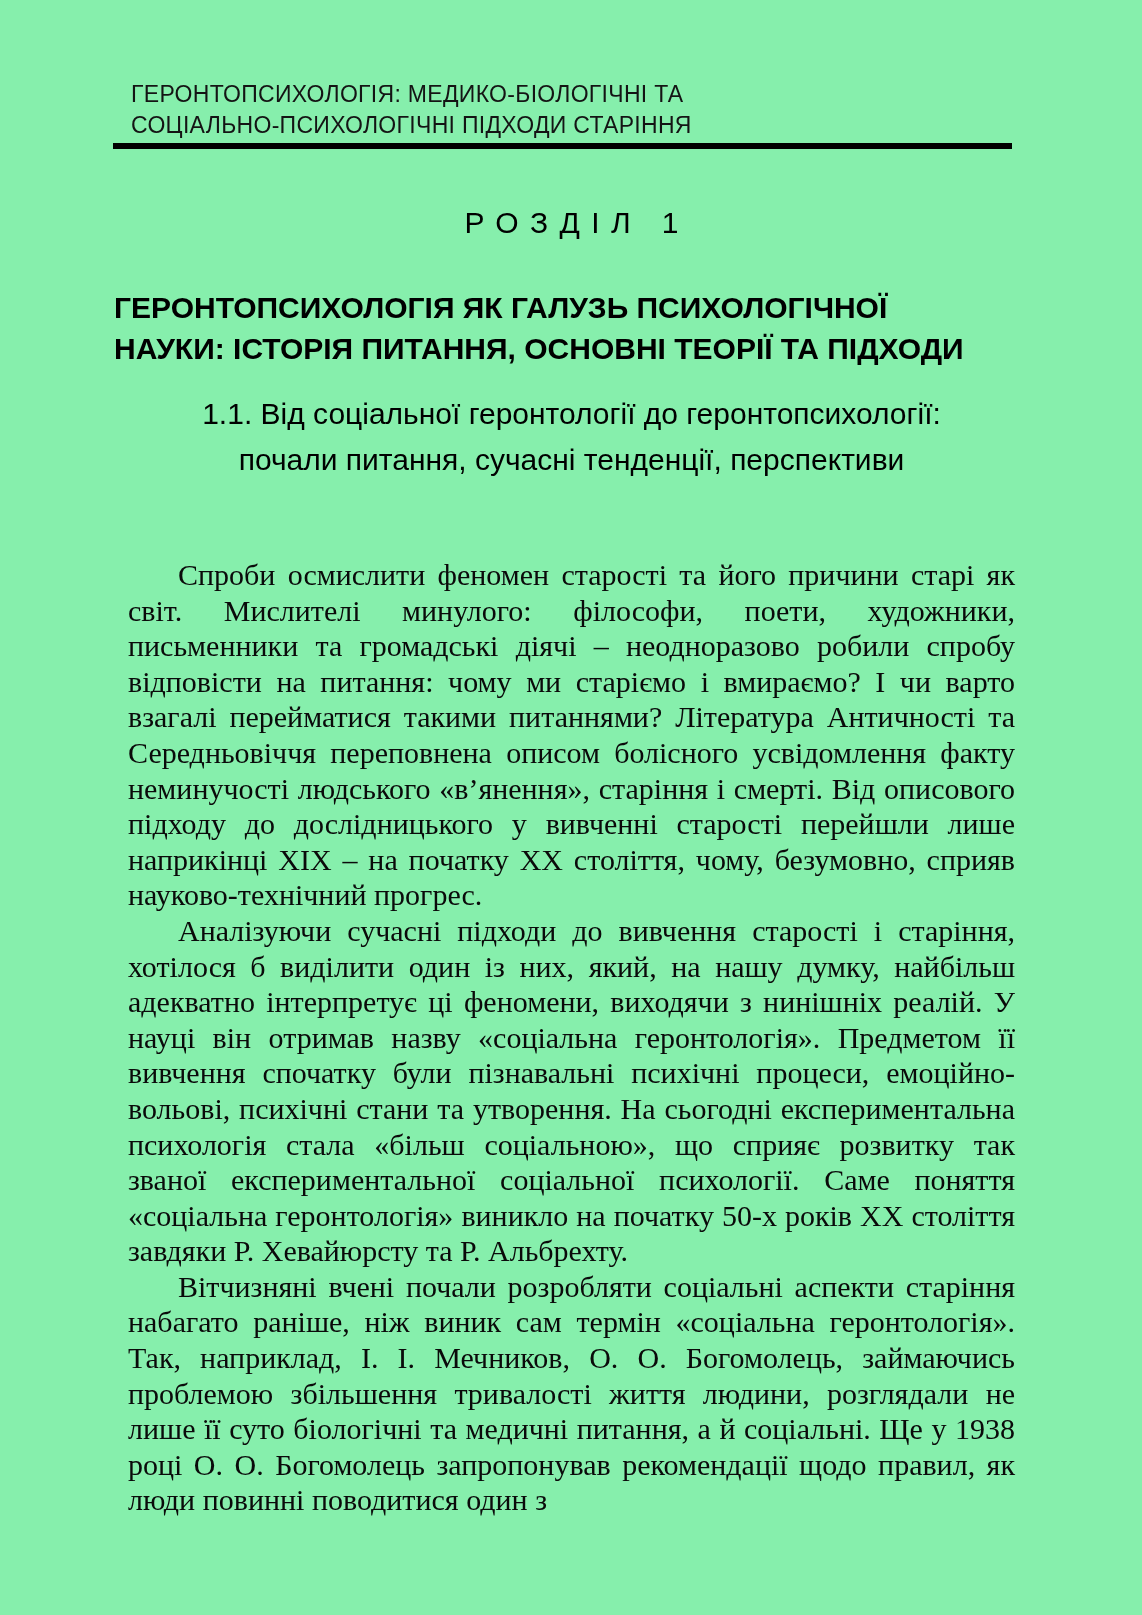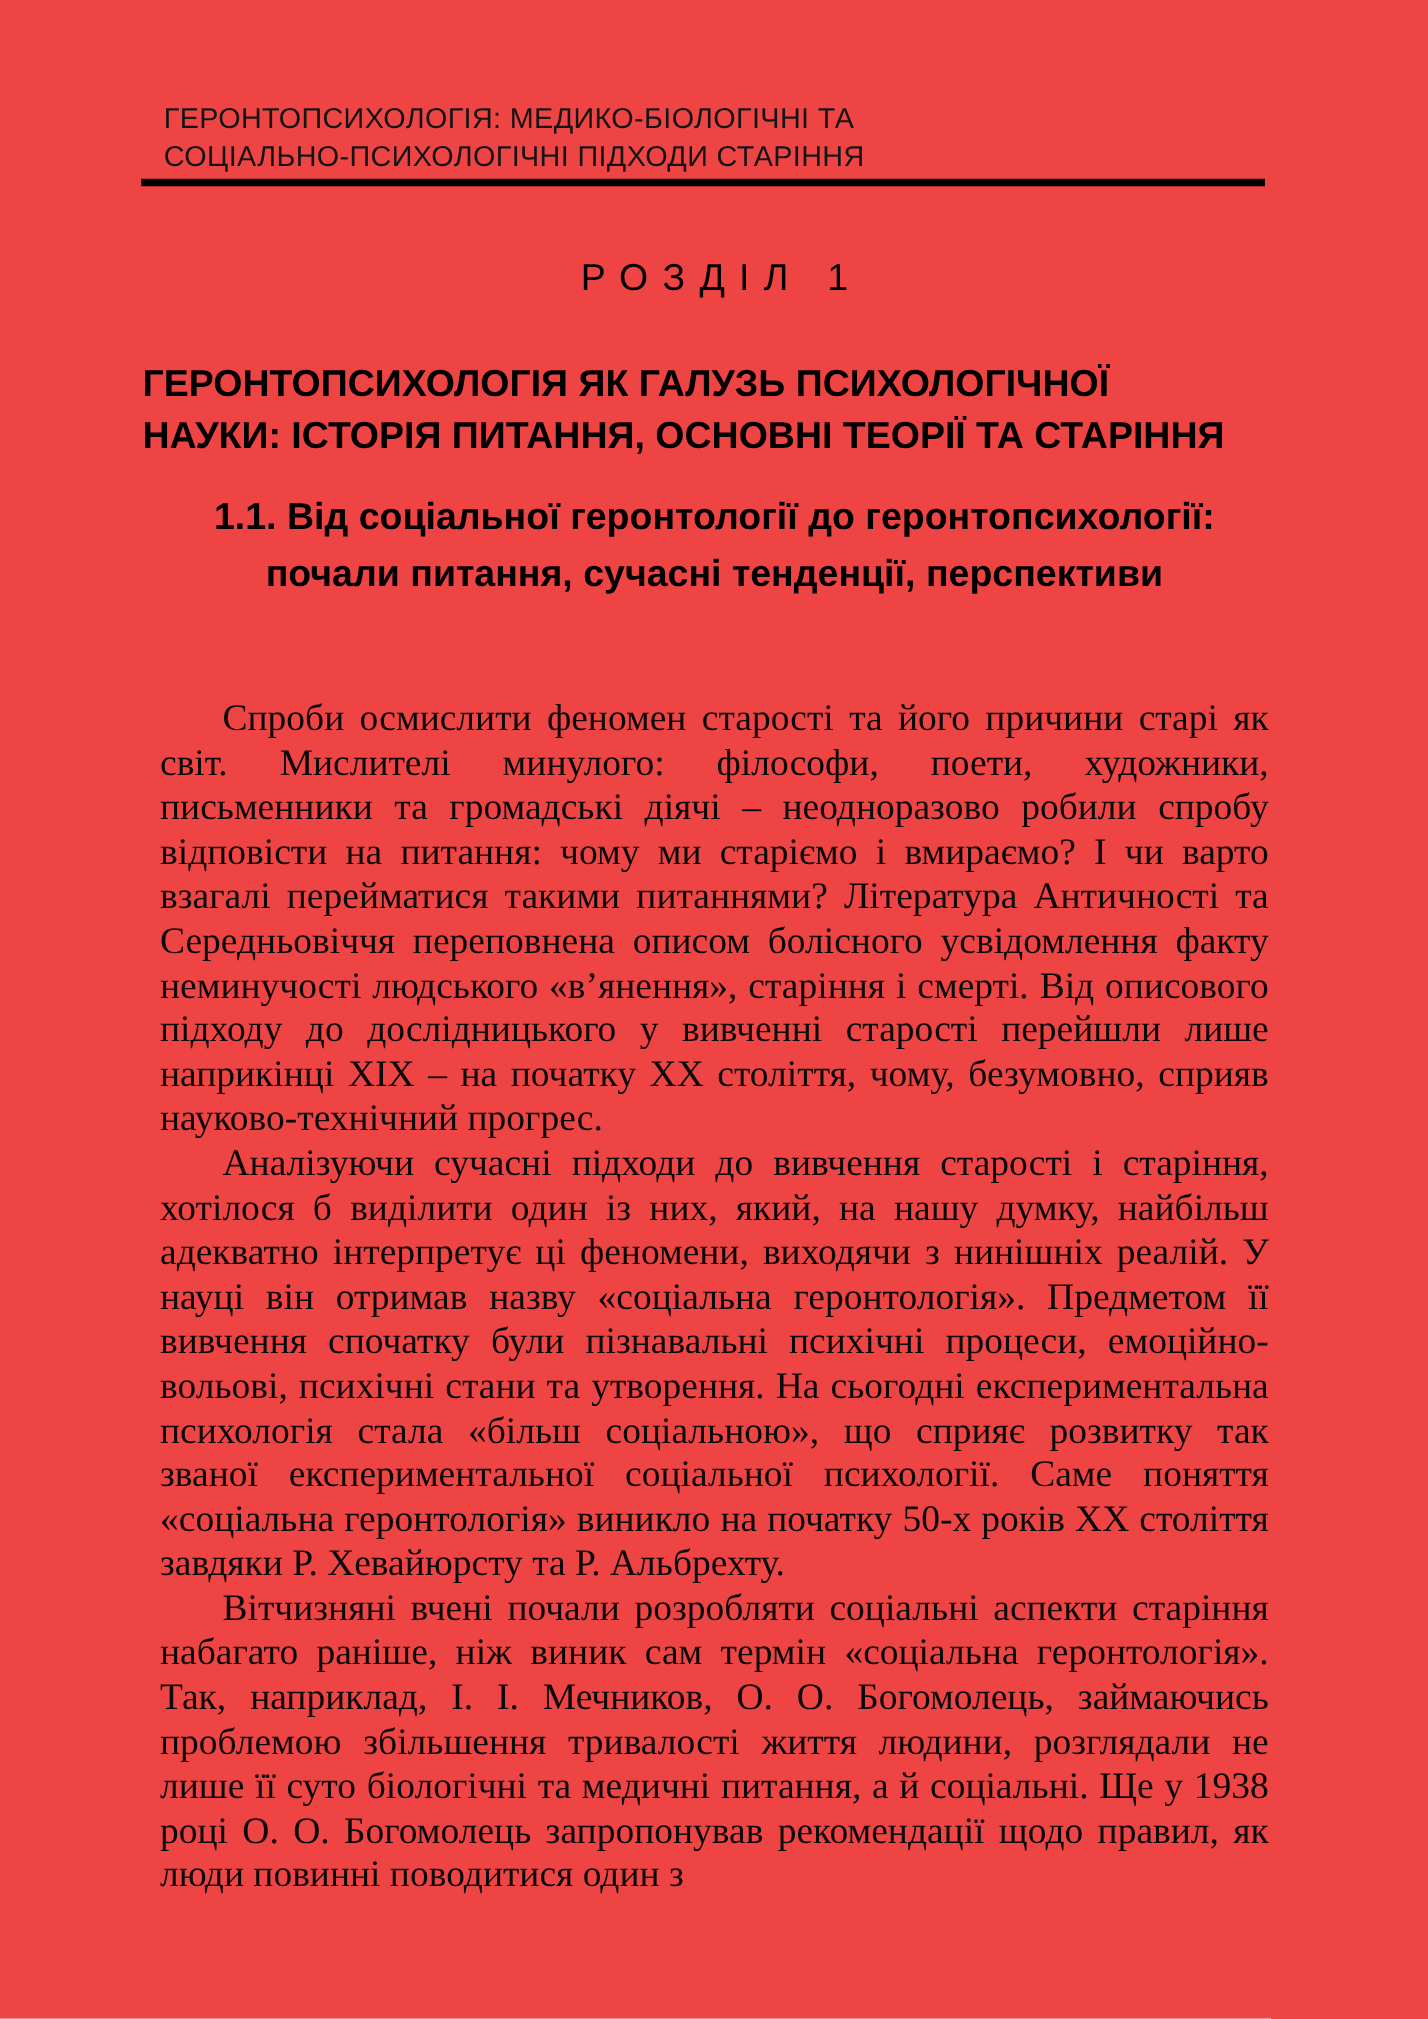--- a/index.html
+++ b/index.html
@@ -4,21 +4,21 @@
 <style>
   html, body {
     margin: 0;
     padding: 0;
     background: #ffffff;
   }
   .page {
     position: relative;
     width: 1142px;
     height: 1615px;
-    background: #ef4444;
+    background: #86efac;
     color: #0d0d0d;
     overflow: hidden;
   }
   
   .running-header {
     position: absolute;
     left: 131px;
     top: 79px;
     width: 880px;
     font-family: "Liberation Sans", sans-serif;
@@ -66,21 +66,21 @@
     color: #000;
   }
   
   .section-title {
     position: absolute;
     left: 114px;
     top: 391px;
     width: 915px;
     text-align: center;
     font-family: "Liberation Sans", sans-serif;
-    font-weight: bold;
+    font-weight: normal;
     font-size: 30px;
     line-height: 46px;
     color: #000;
   }
   
   .body-text {
     position: absolute;
     left: 128px;
     top: 520px;
     width: 887px;
@@ -117,21 +117,21 @@
     <div>ГЕРОНТОПСИХОЛОГІЯ: МЕДИКО-БІОЛОГІЧНІ ТА</div>
     <div>СОЦІАЛЬНО-ПСИХОЛОГІЧНІ ПІДХОДИ СТАРІННЯ</div>
   </div>
 
   <div class="header-rule"></div>
 
   <div class="chapter-label">РОЗДІЛ 1</div>
 
   <div class="chapter-title">
     <div>ГЕРОНТОПСИХОЛОГІЯ ЯК ГАЛУЗЬ ПСИХОЛОГІЧНОЇ</div>
-    <div>НАУКИ: ІСТОРІЯ ПИТАННЯ, ОСНОВНІ ТЕОРІЇ ТА СТАРІННЯ</div>
+    <div>НАУКИ: ІСТОРІЯ ПИТАННЯ, ОСНОВНІ ТЕОРІЇ ТА ПІДХОДИ</div>
   </div>
 
   <div class="section-title">
     <div>1.1. Від соціальної геронтології до геронтопсихології:</div>
     <div>почали питання, сучасні тенденції, перспективи</div>
   </div>
 
   <div class="body-text">
     <p>Спроби осмислити феномен старості та його причини старі як світ. Мислителі минулого: філософи, поети, художники, письменники та громадські діячі – неодноразово робили спробу відповісти на питання: чому ми старіємо і вмираємо? І чи варто взагалі перейматися такими питаннями? Література Античності та Середньовіччя переповнена описом болісного усвідомлення факту неминучості людського «в’янення», старіння і смерті. Від описового підходу до дослідницького у вивченні старості перейшли лише наприкінці XIX – на початку XX століття, чому, безумовно, сприяв науково-технічний прогрес.</p>
     <p>Аналізуючи сучасні підходи до вивчення старості і старіння, хотілося б виділити один із них, який, на нашу думку, найбільш адекватно інтерпретує ці феномени, виходячи з нинішніх реалій. У науці він отримав назву «соціальна геронтологія». Предметом її вивчення спочатку були пізнавальні психічні процеси, емоційно-вольові, психічні стани та утворення. На сьогодні експериментальна психологія стала «більш соціальною», що сприяє розвитку так званої експериментальної соціальної психології. Саме поняття «соціальна геронтологія» виникло на початку 50-х років XX століття завдяки Р. Хевайюрсту та Р. Альбрехту.</p>

